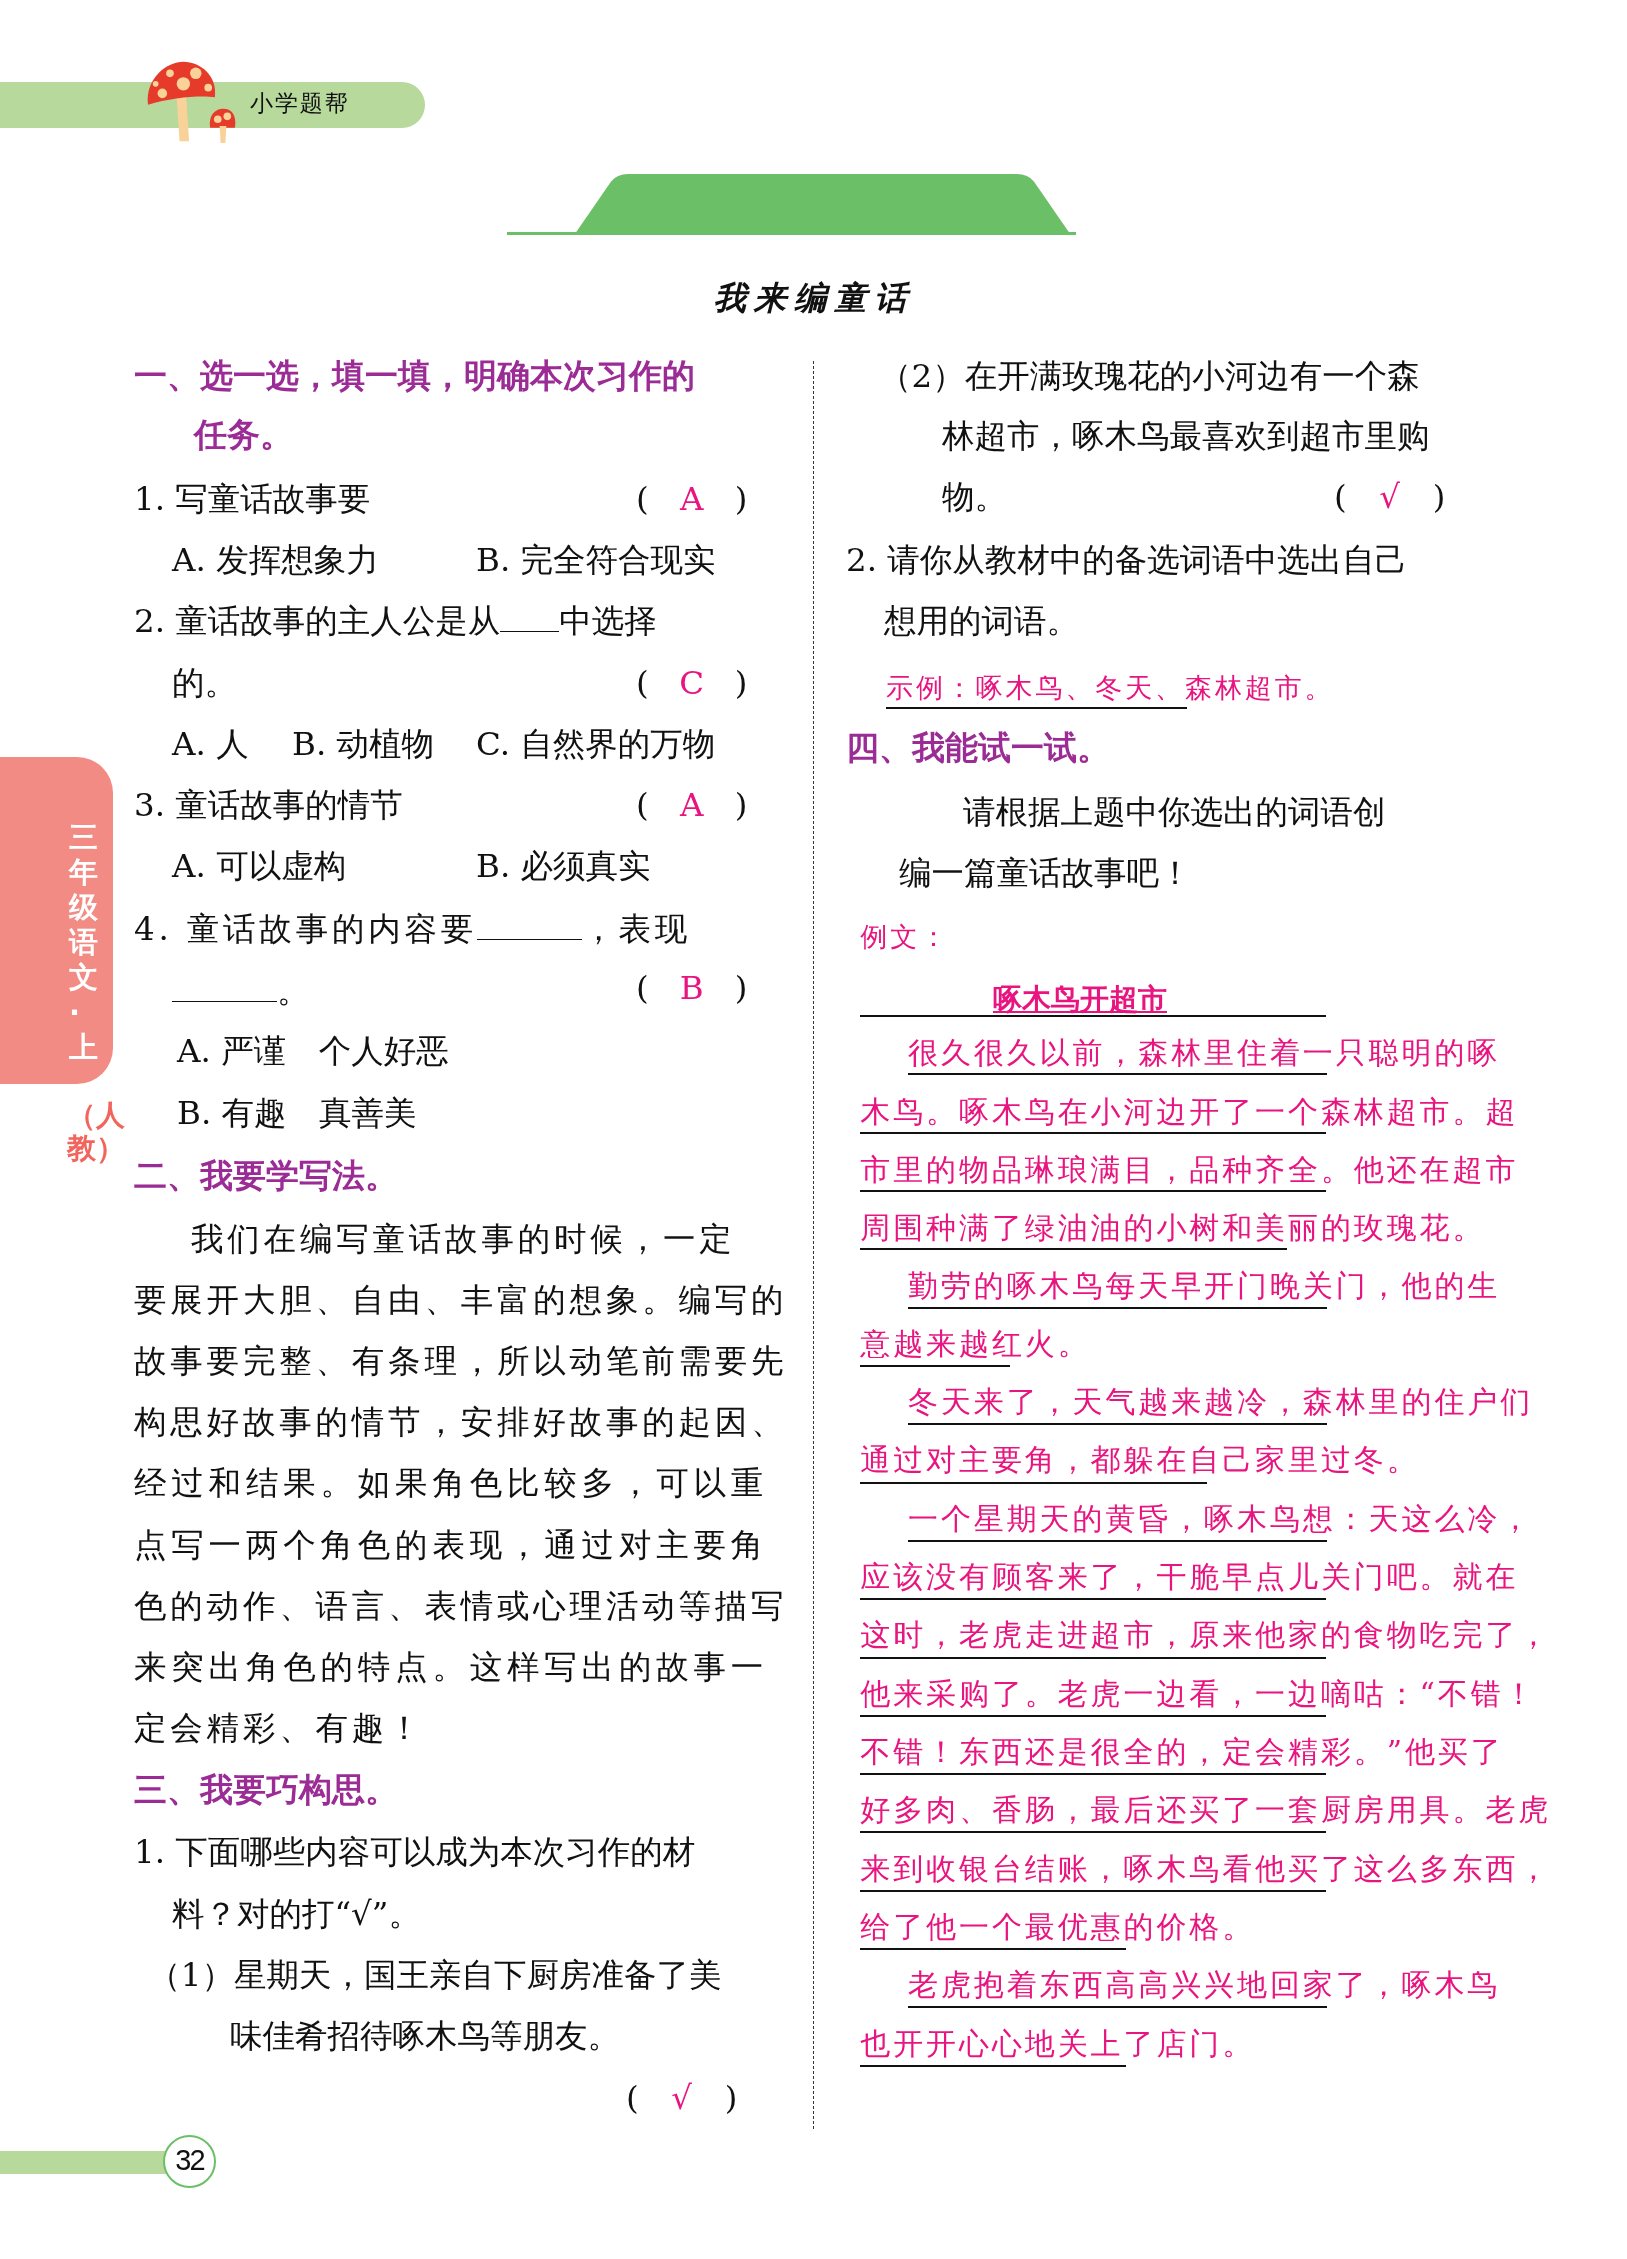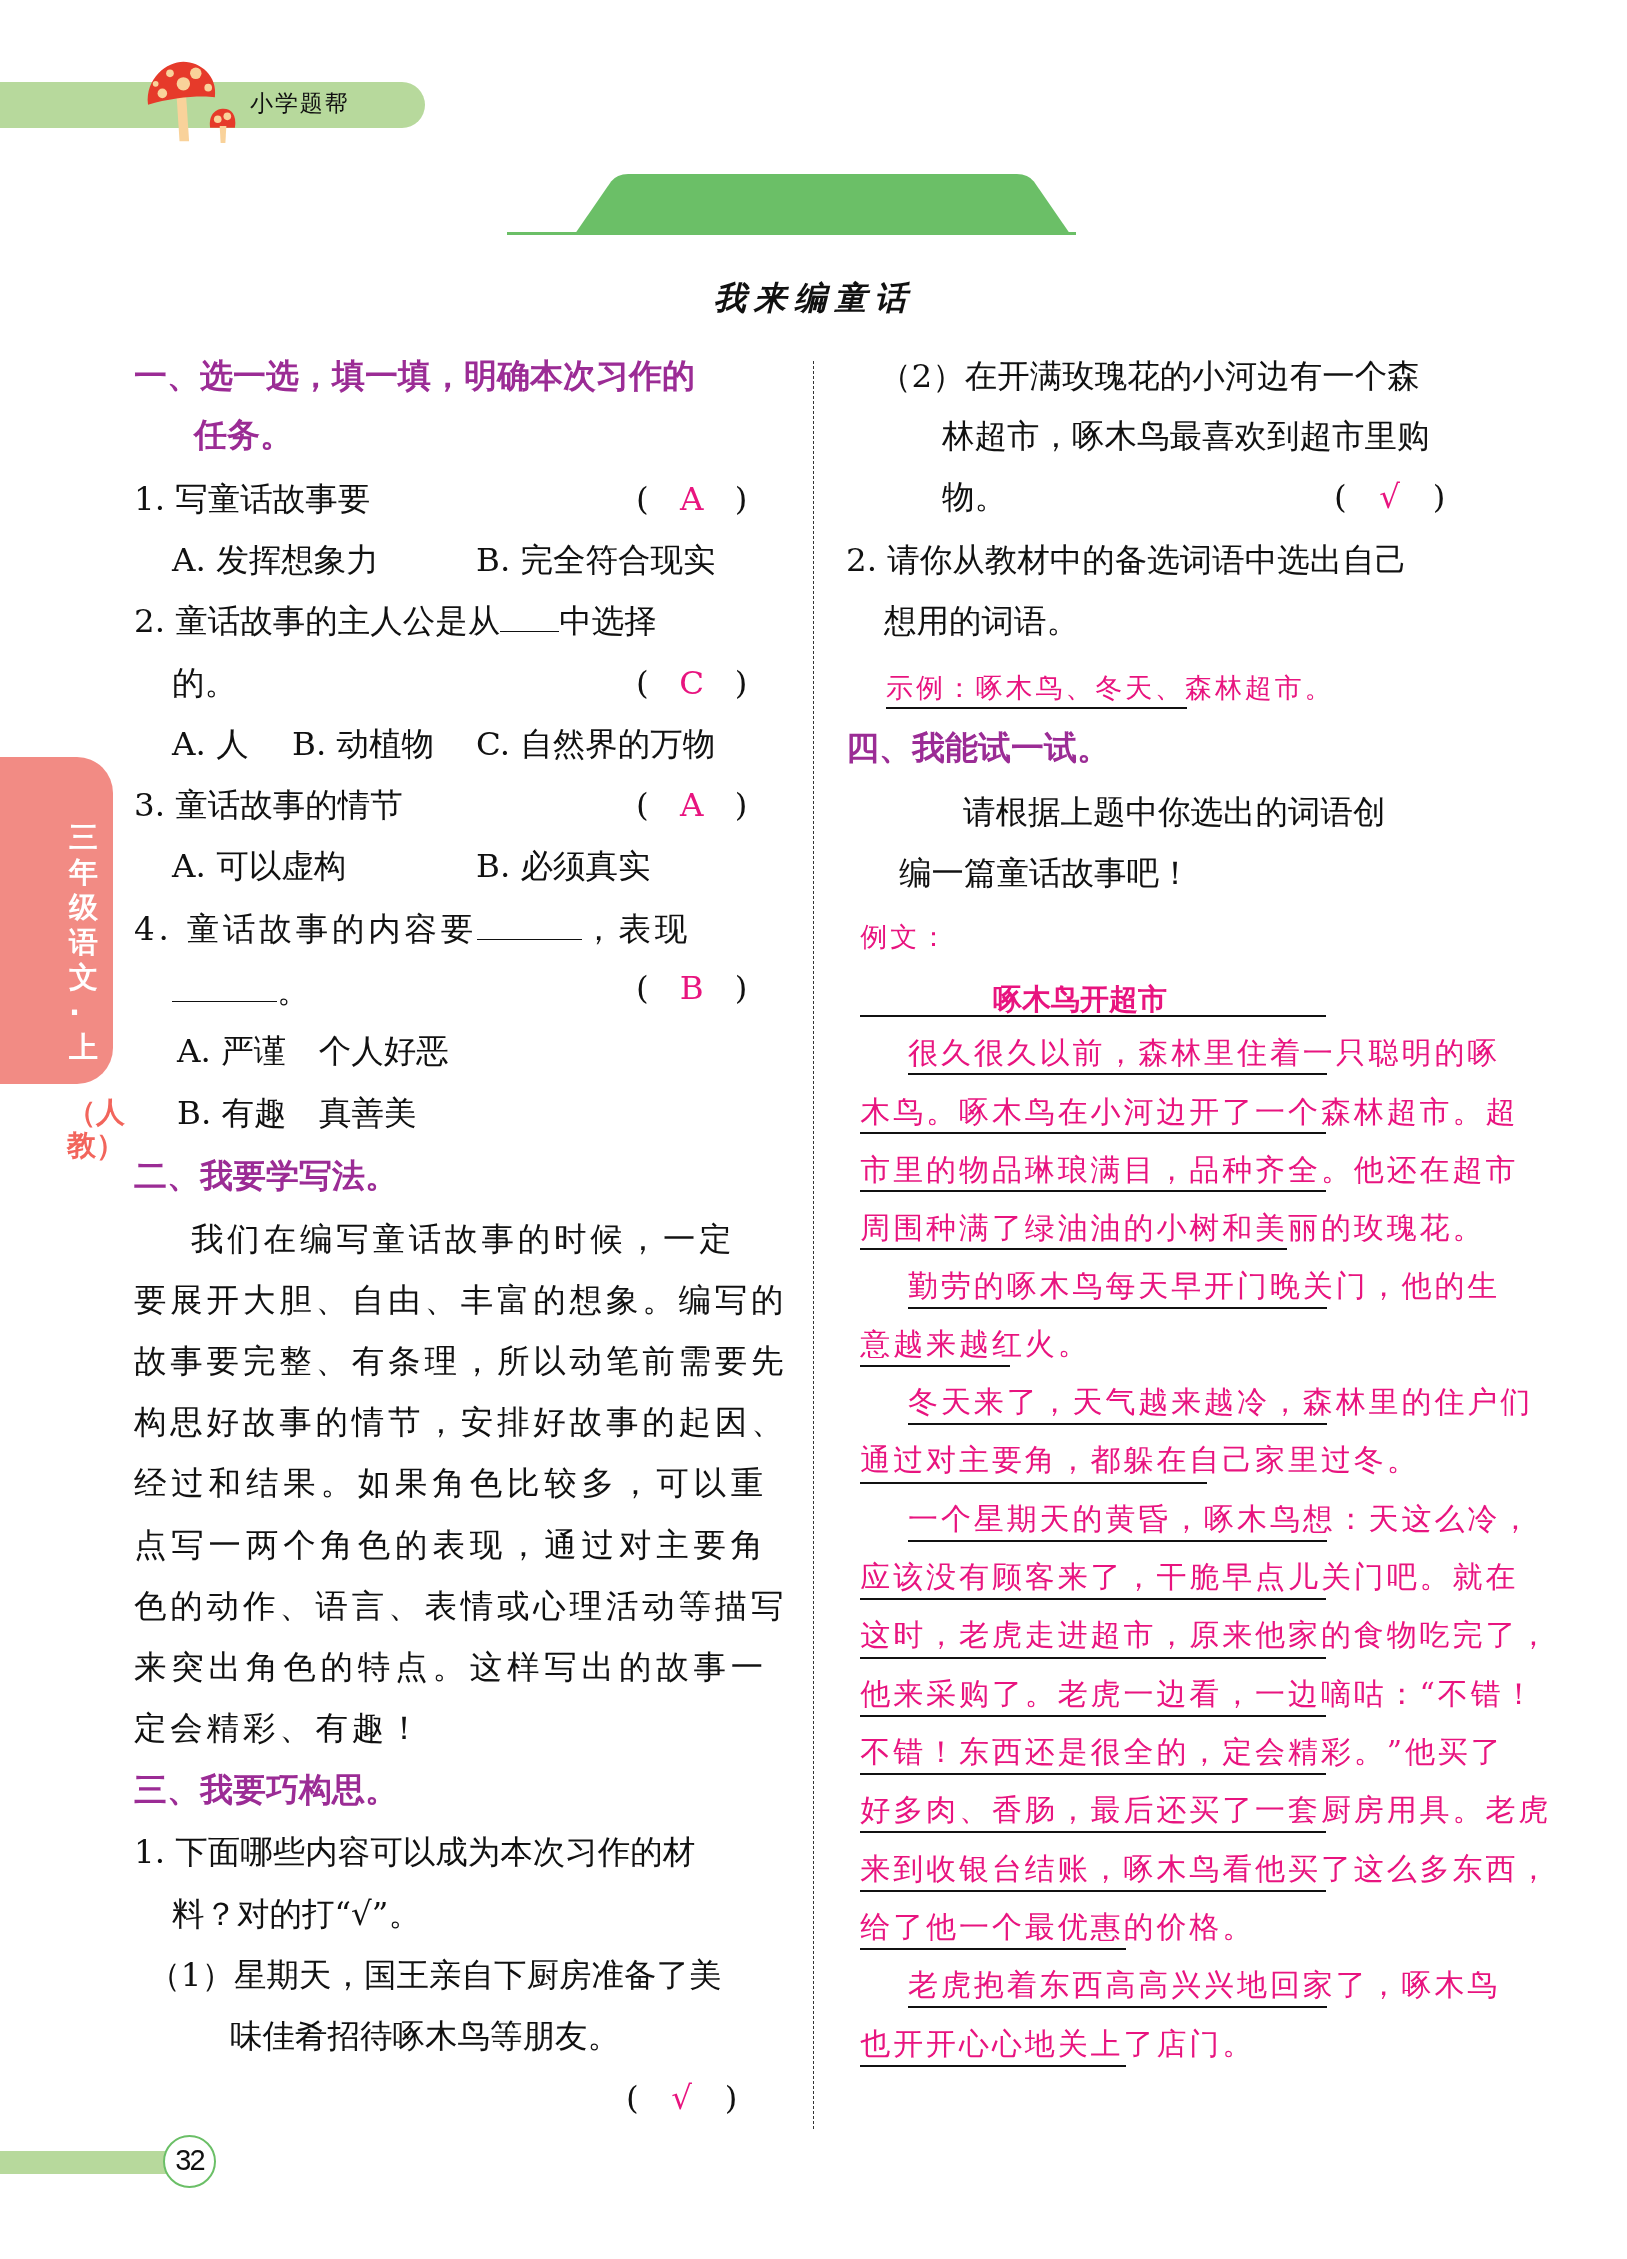--- a/index.html
+++ b/index.html
@@ -14,40 +14,40 @@
   
   .title-rule { position: absolute; left: 507px; top: 232px; width: 569px; height: 2.9px; background: #6bbf67; }
   .title-tab { position: absolute; left: 574px; top: 174px; width: 497px; height: 60px; }
   .title-tab svg { position: absolute; left: 0; top: 0; }
   .title-text { position: absolute; left: 0; top: 9.6px; width: 497px; text-align: center; color: #fff; font-family: "DejaVu Sans", sans-serif; font-weight: bold; font-size: 38px; letter-spacing: 38px; text-indent: 38px; }
   .subtitle { position: absolute; left: 0; width: 1628px; top: 277px; text-align: center; font-family: "DejaVu Serif", serif; font-weight: bold; font-size: 32.5px; letter-spacing: 7.6px; font-style: italic; }
 
   
   .side-tab { position: absolute; left: 0; top: 757px; width: 113px; height: 327px; background: #f28b84; border-radius: 0 36px 36px 0; }
   .side-text { position: absolute; left: 69px; top: 820px; width: 34px; color: #fff; font-family: "DejaVu Sans", sans-serif; font-weight: bold; font-size: 29px; line-height: 35px; text-align: left; }
-  .side-sub { position: absolute; left: 67px; top: 1099px; width: 34px; color: #f2655c; font-family: Liberation Mono, monospace; font-weight: bold; font-size: 29px; line-height: 32.5px; text-align: left; }
+  .side-sub { position: absolute; left: 67px; top: 1099px; width: 34px; color: #f2655c; font-family: Liberation Serif, serif; font-weight: bold; font-size: 29px; line-height: 32.5px; text-align: left; }
 
   
   .divider { position: absolute; left: 813px; top: 361px; height: 1768px; border-left: 1.9px dashed #333; }
 
   
   .col { position: absolute; top: 0; }
   .col-left { left: 134px; width: 640px; }
   .col-right { left: 846px; width: 650px; }
 
   .line { position: absolute; font-size: 32.5px; line-height: 38px; white-space: nowrap; }
   .sec { color: #9b2c95; font-family: "DejaVu Sans", sans-serif; font-weight: bold; font-size: 33px; }
   .ans { color: #e8147f; }
   .paren { position: absolute; font-size: 32.5px; white-space: nowrap; }
   .paren .ans { display: inline-block; width: 86px; text-align: center; }
   .blank { display: inline-block; border-bottom: 1.9px solid #111; height: 29px; vertical-align: baseline; }
 
   .essay { color: #e8147f; font-family: "DejaVu Serif", serif; font-size: 30px; letter-spacing: 2.9px; }
   .uline { position: absolute; height: 1.9px; background: #111; }
-  .essay-title { color: #e8147f; font-family: "DejaVu Sans", sans-serif; font-weight: bold; font-size: 29px; }
+  .essay-title { color: #e8147f; font-family: "DejaVu Sans", sans-serif; font-weight: bold; font-size: 29px; text-decoration: underline; }
 
   
   .bottom-band { position: absolute; left: 0; top: 2151px; width: 172px; height: 23px; background: #b7d99c; }
   .page-circle { position: absolute; left: 163px; top: 2135px; width: 53px; height: 53px; border: 2.9px solid #6bbf67; border-radius: 50%; background: #fff; text-align: center; line-height: 47px; font-family: "Liberation Sans", sans-serif; font-size: 29px; letter-spacing: -1.9px; }
 </style>
 </head>
 <body>
 
 <div class="top-band"></div>
 <svg class="mushroom" style="left:143px;top:59px;" width="96" height="86" viewBox="0 0 100 90">

